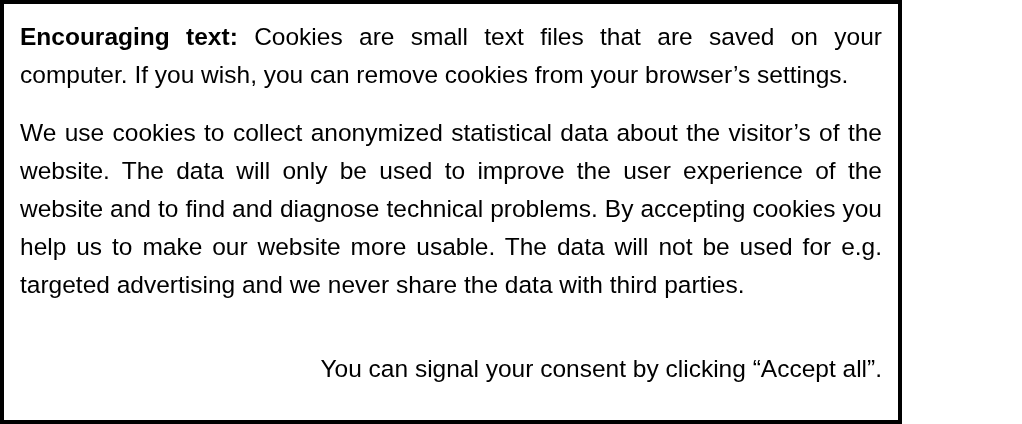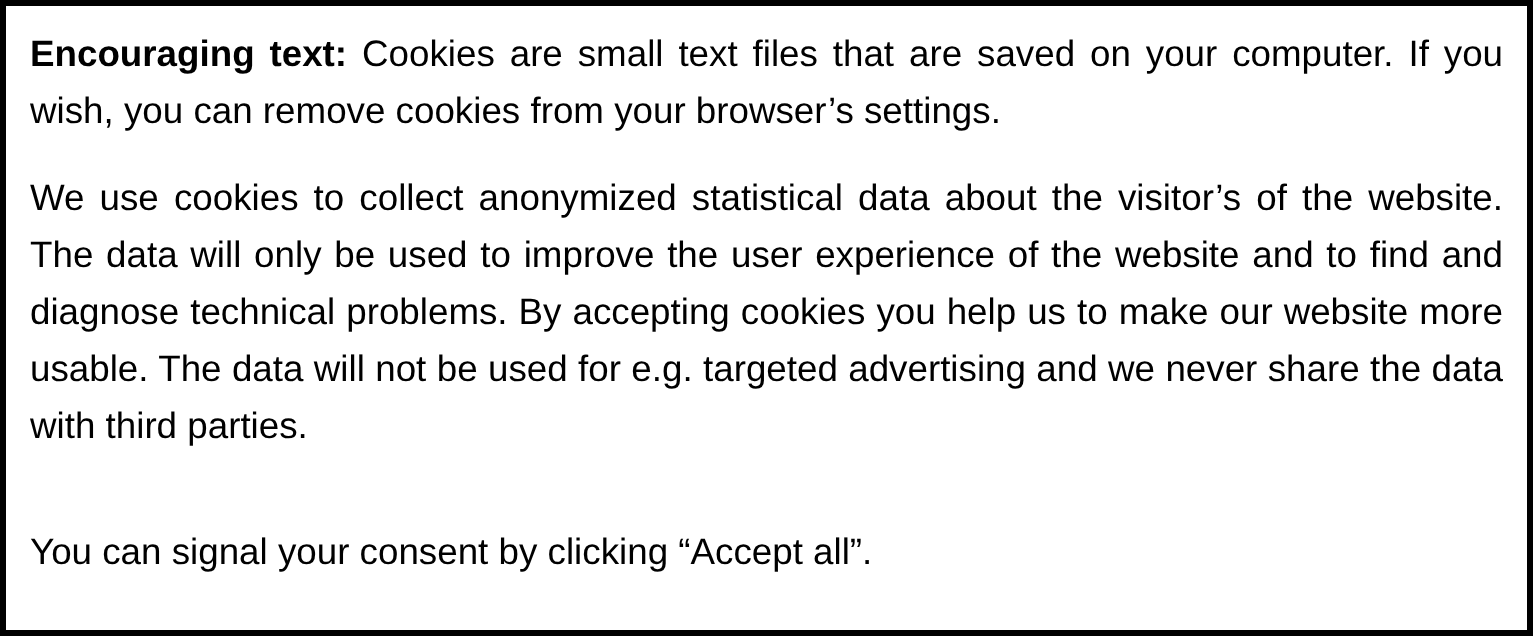--- a/index.html
+++ b/index.html
@@ -7,41 +7,41 @@
     padding: 0;
     background: #ffffff;
   }
   body {
     width: 1022px;
     height: 424px;
     font-family: "Liberation Sans", sans-serif;
   }
   .frame {
     box-sizing: border-box;
-    width: 1022px;
+    width: 902px;
     height: 424px;
     border: 4px solid #000000;
     background: #ffffff;
     padding: 14px 16px 10px 16px;
   }
   .content {
     color: #000000;
     font-size: 24.5px;
     line-height: 1.55;
     text-align: justify;
     text-justify: inter-word;
   }
   .para {
     margin: 0 0 20px 0;
   }
   .para:last-child {
     margin-bottom: 0;
   }
   .para.last {
-    text-align: left;
+    text-align: right;
     margin-top: 46px;
   }
   .lead {
     font-weight: bold;
   }
 </style>
 </head>
 <body>
 
 <div class="frame">

